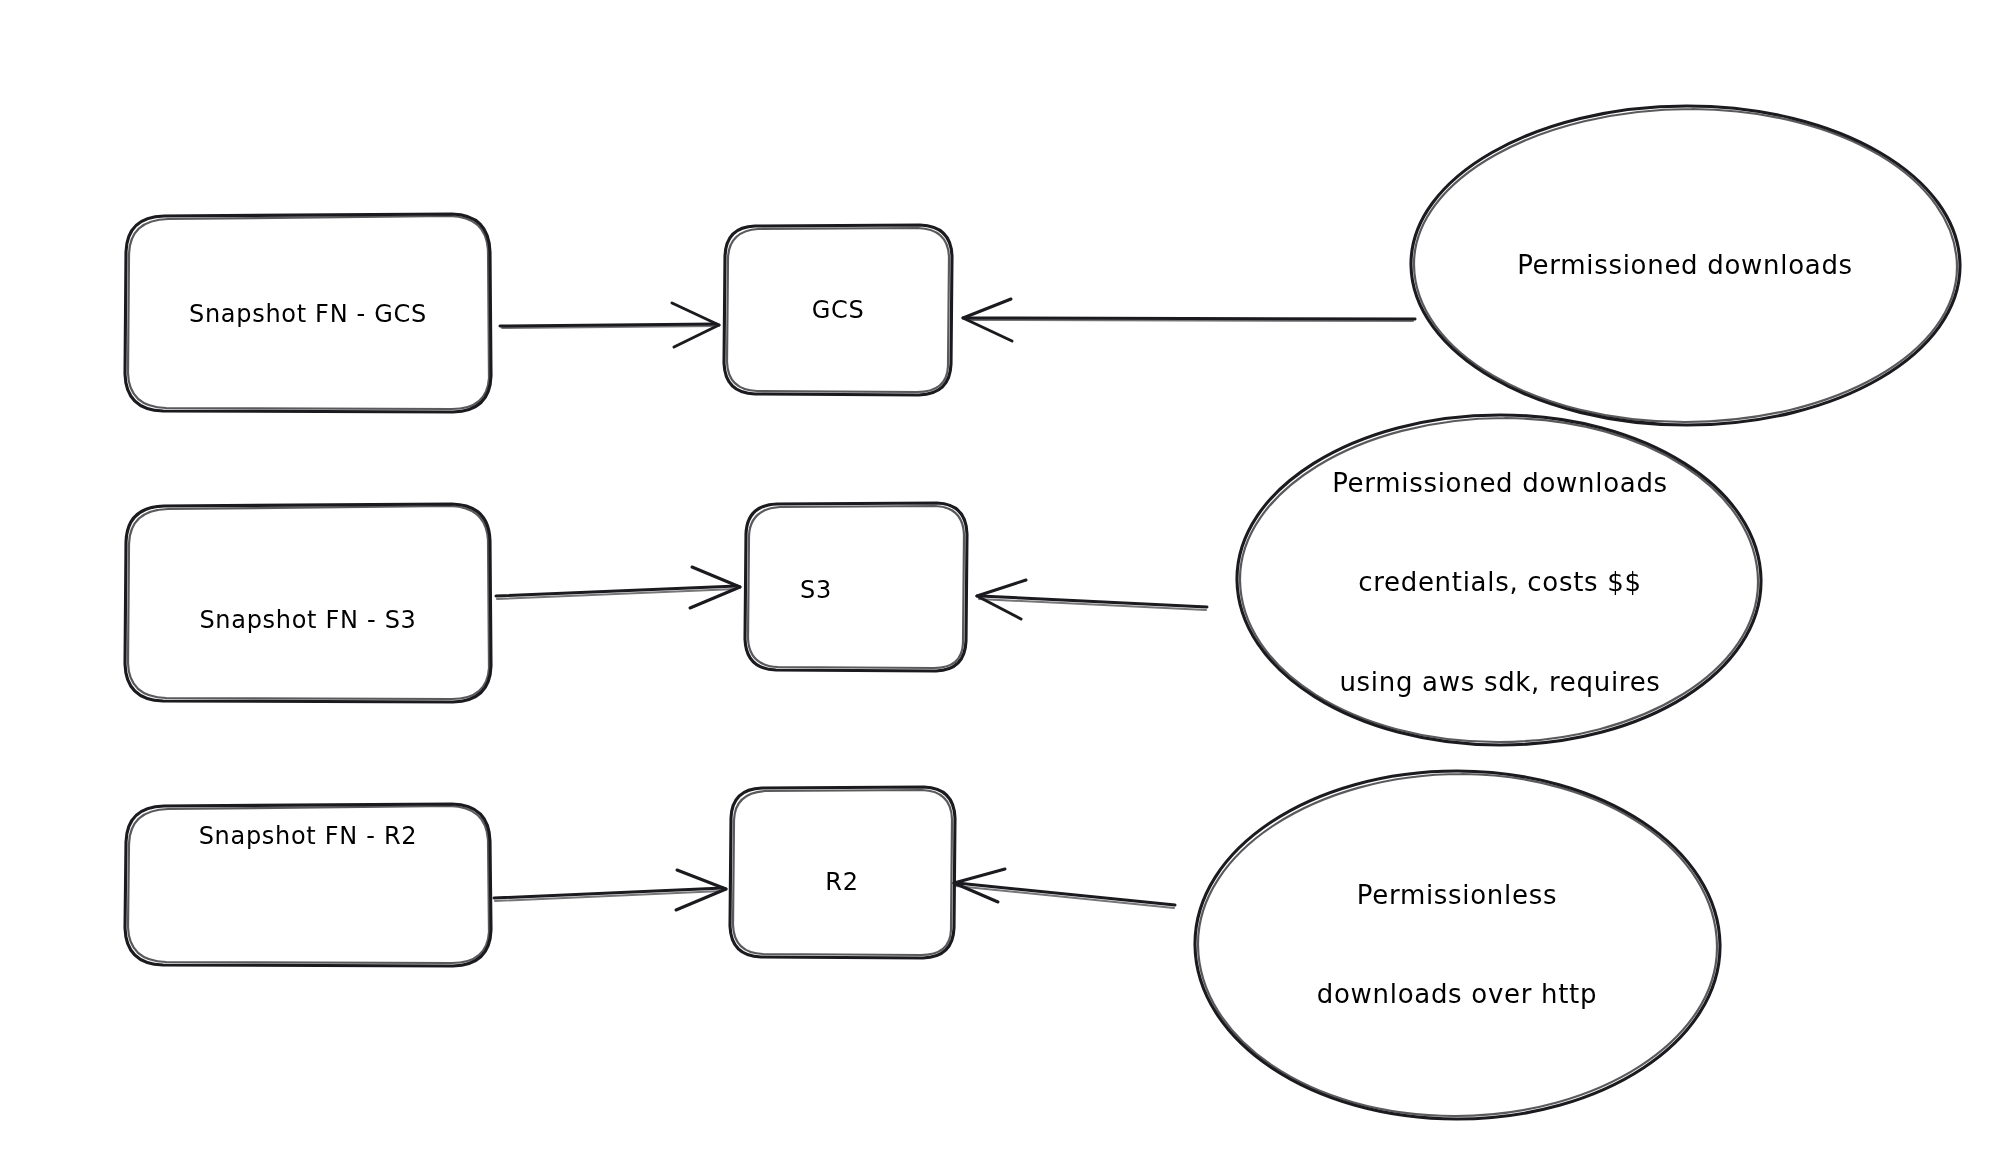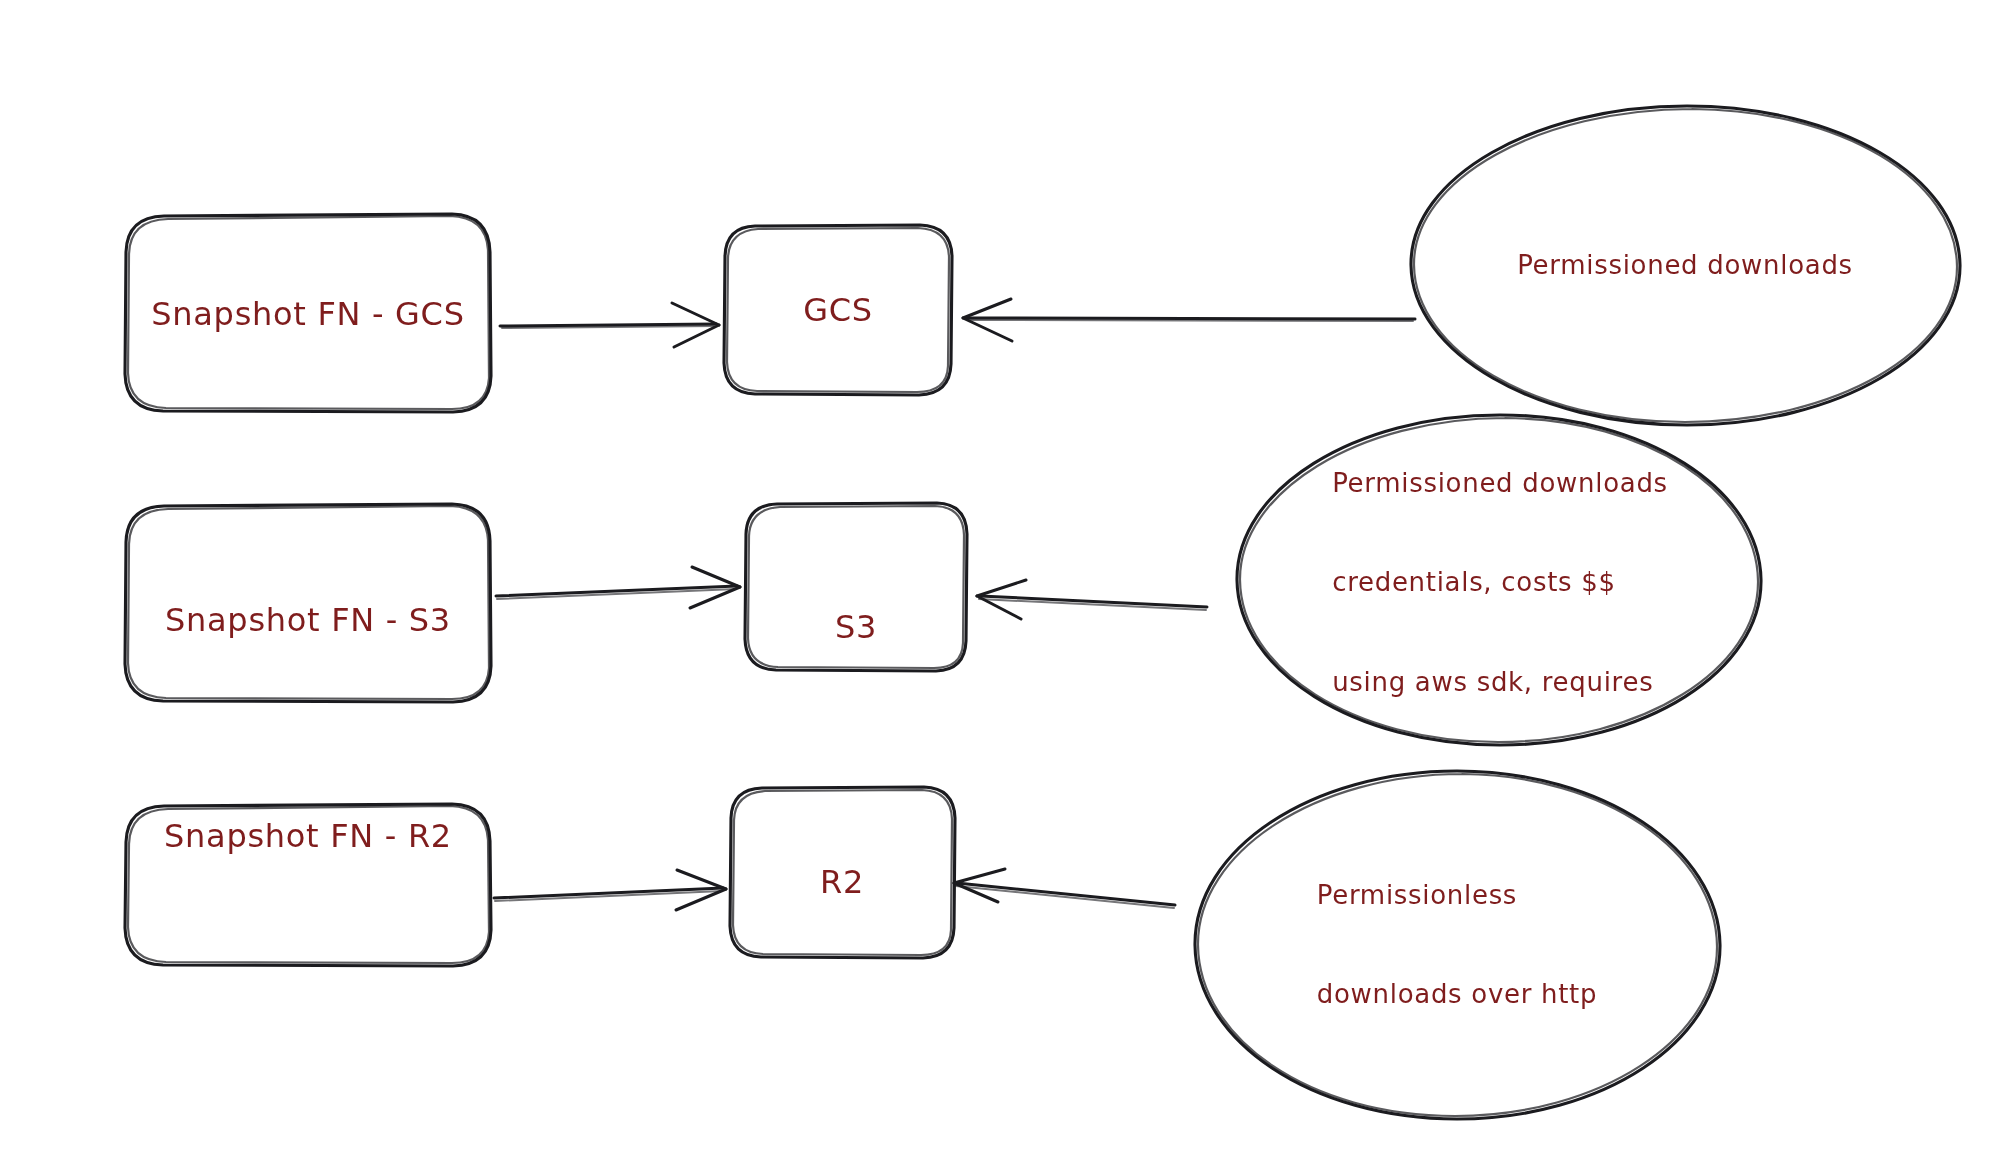--- a/index.html
+++ b/index.html
@@ -48,30 +48,30 @@
   .label-layer {
     position: absolute;
     top: 0;
     left: 0;
     width: 2000px;
     height: 1174px;
     pointer-events: none;
   }
   .txt {
     position: absolute;
-    color: #7f1d1d;
+    color: #000000;
     font-family: "DejaVu Sans", sans-serif;
-    text-align: left;
+    text-align: center;
     white-space: pre;
     line-height: 1.28;
     transform: translate(-50%, -50%);
     letter-spacing: 0.7px;
   }
   .txt-node {
-    font-size: 32px;
+    font-size: 24px;
   }
   .txt-ellipse {
     font-size: 26px;
   }
 </style>
 </head>
 <body>
 
 <div id="canvas">
 
@@ -171,21 +171,21 @@
     <div class="txt txt-node" style="left:308px; top:314px;">Snapshot FN - GCS</div>
 
     <div class="txt txt-node" style="left:838px; top:310px;">GCS</div>
 
     <div class="txt txt-ellipse" style="left:1685px; top:265px;">
       <div>Permissioned downloads</div>
     </div>
 
     <div class="txt txt-node" style="left:308px; top:620px;">Snapshot FN - S3</div>
 
-    <div class="txt txt-node" style="left:856px; top:590px;margin-top:37px;">S3</div>
+    <div class="txt txt-node" style="left:816px; top:590px;">S3</div>
 
     <div class="txt txt-ellipse" style="left:1500px; top:583px;">
       <div>Permissioned downloads</div>
       <div>credentials, costs $$</div>
       <div>using aws sdk, requires</div>
     </div>
 
     <div class="txt txt-node" style="left:308px; top:836px;">Snapshot FN - R2</div>
 
     <div class="txt txt-node" style="left:842px; top:882px;">R2</div>

